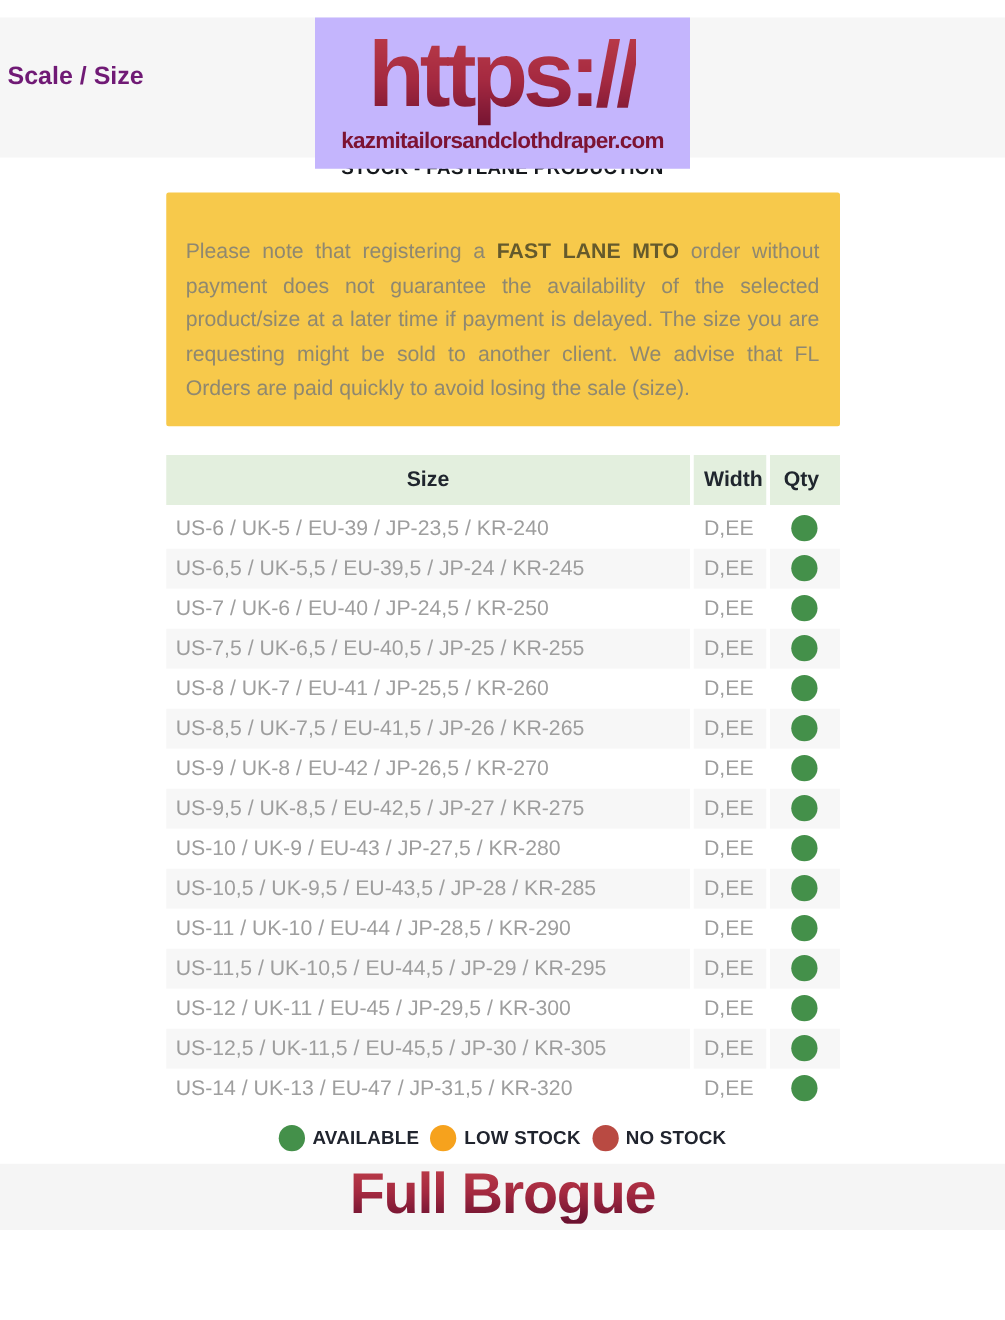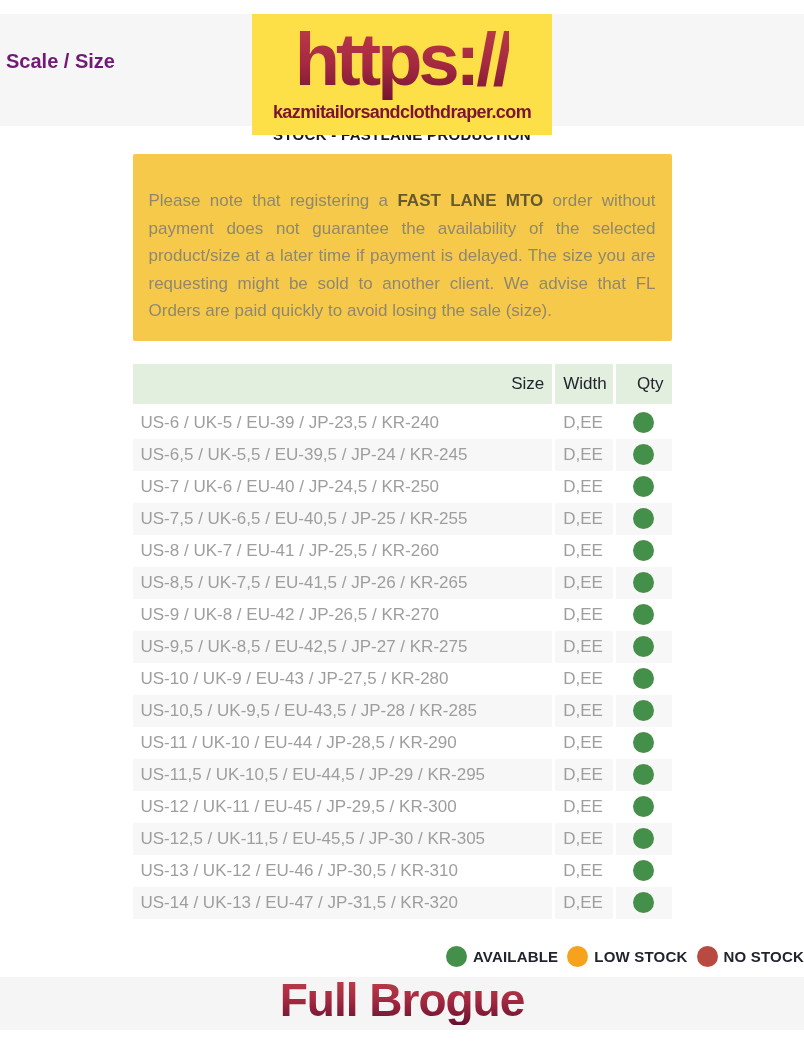--- a/index.html
+++ b/index.html
@@ -7,21 +7,21 @@
     font-family: "Liberation Sans", sans-serif; }
 
   .top-strip { height: 14px; background: #ffffff; }
 
   .header-band { position: relative; height: 112px; background: #f6f6f6; }
 
   .scale-size { position: absolute; left: 6px; top: 36px; font-size: 20px; font-weight: bold;
     color: #701a75; letter-spacing: 0; }
 
   .logo-card { position: absolute; left: 50%; transform: translateX(-50%); top: 0; width: 300px;
-    height: 121px; background: #fde047; text-align: center; }
+    height: 121px; background: #c4b5fd; text-align: center; }
   .logo-protocol { font-size: 74px; font-weight: bold; letter-spacing: -4px; line-height: 92px;
     display: inline-block; color: #9c2138;
     background: linear-gradient(180deg, #c2414b 0%, #a42940 55%, #6e1130 100%);
     -webkit-background-clip: text; background-clip: text; -webkit-text-fill-color: transparent; }
   .logo-domain { font-size: 18px; font-weight: bold; letter-spacing: -0.6px; color: #7d1333;
     margin-top: -4px; }
 
   .stock-heading { text-align: center; margin-top: 0; font-size: 15px; font-weight: bold;
     color: #15181c; letter-spacing: 0.3px; }
 
@@ -31,35 +31,35 @@
     padding: 33px 16px 16px 16px; }
   .notice-text { font-size: 17px; line-height: 27.6px; text-align: justify; color: #8f8870; }
   .notice-text strong { color: #655a2c; font-weight: bold; }
 
   .size-table-wrap { margin-top: 23px; }
   table.size-table { border-collapse: separate; border-spacing: 3px 0; width: 545px;
     margin-left: -3px; table-layout: fixed; }
   table.size-table col.c-size { width: 415px; }
   table.size-table col.c-width { width: 57px; }
   table.size-table col.c-qty { width: 55px; }
-  table.size-table th { background: #e3efde; height: 40px; text-align: right; font-size: 17px;
-    font-weight: normal; color: #20262e; padding: 0 8px; }
+  table.size-table th { background: #e3efde; height: 40px; text-align: center; font-size: 17px;
+    font-weight: bold; color: #20262e; padding: 0 8px; }
   table.size-table th.th-qty { padding-left: 3px; }
   table.size-table td { height: 32px; font-size: 17px; color: #9e9e9e; padding: 0 8px;
     white-space: nowrap; overflow: hidden; }
   table.size-table tr.body-row:nth-child(even) td { background: #f7f7f7; }
   table.size-table tr.body-row:nth-child(odd) td { background: #ffffff; }
   table.size-table tbody:before { content: ""; display: table-row; height: 3px; }
   td.td-width { padding-left: 6px; }
   td.td-qty { text-align: center; padding: 0; }
 
   .dot { display: inline-block; width: 21px; height: 21px; border-radius: 50%;
     background: #44904a; vertical-align: middle; }
 
-  .legend { margin-top: 27px; display: flex; justify-content: flex-end; align-items: center;
+  .legend { margin-top: 13px; display: flex; justify-content: center; align-items: center;
     gap: 9px; height: 22px; }
   .legend-item { display: flex; align-items: center; gap: 6px; }
   .legend-label { font-size: 15px; font-weight: bold; color: #20242e; letter-spacing: 0.2px; }
 
   .title-band { margin-top: 9px; height: 53px; background: #f5f5f5; text-align: center;
     overflow: visible; }
   .product-title { font-size: 46px; font-weight: bold; letter-spacing: -1px; line-height: 50px;
     margin-top: -2px; display: inline-block; color: #9c2138;
     background: linear-gradient(180deg, #c2414b 0%, #a42940 50%, #66102f 100%);
     -webkit-background-clip: text; background-clip: text; -webkit-text-fill-color: transparent; }
@@ -164,25 +164,20 @@
             <td>US-12 / UK-11 / EU-45 / JP-29,5 / KR-300</td>
             <td class="td-width">D,EE</td>
             <td class="td-qty"><span class="dot" style="background: rgb(68, 144, 74);"></span></td>
           </tr>
         <tr class="body-row">
             <td>US-12,5 / UK-11,5 / EU-45,5 / JP-30 / KR-305</td>
             <td class="td-width">D,EE</td>
             <td class="td-qty"><span class="dot" style="background: rgb(68, 144, 74);"></span></td>
           </tr>
         <tr class="body-row">
-            <td>US-13 / UK-12 / EU-46 / JP-30,5 / KR-310</td>
-            <td class="td-width">D,EE</td>
-            <td class="td-qty"><span class="dot" style="background: rgb(68, 144, 74);"></span></td>
-          </tr>
-        <tr class="body-row">
             <td>US-14 / UK-13 / EU-47 / JP-31,5 / KR-320</td>
             <td class="td-width">D,EE</td>
             <td class="td-qty"><span class="dot" style="background: rgb(68, 144, 74);"></span></td>
           </tr>
       </tbody>
     </table>
   </div>
 
 </div>
 

